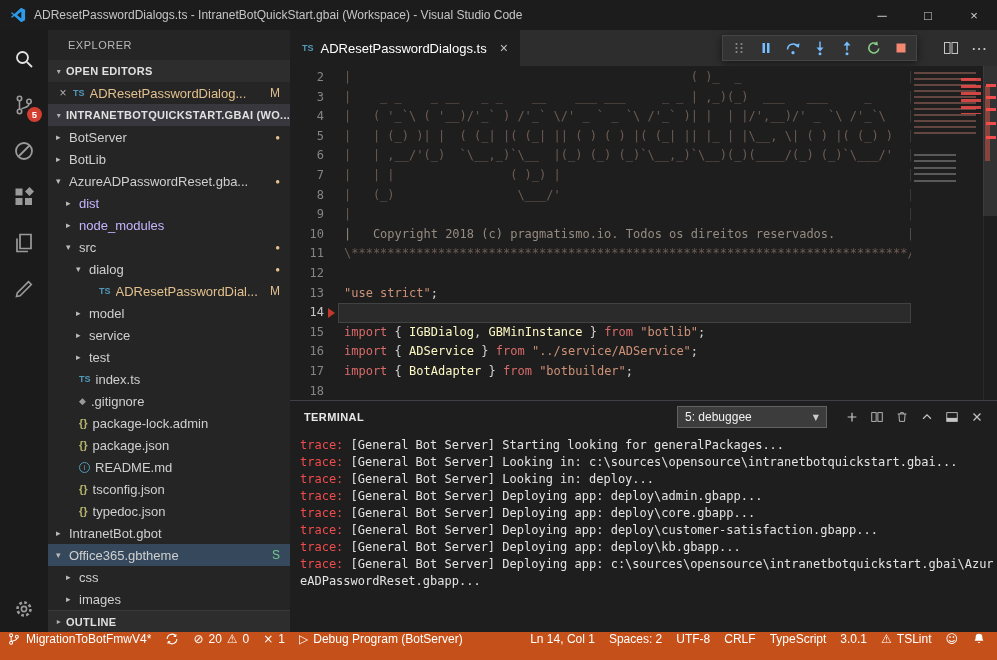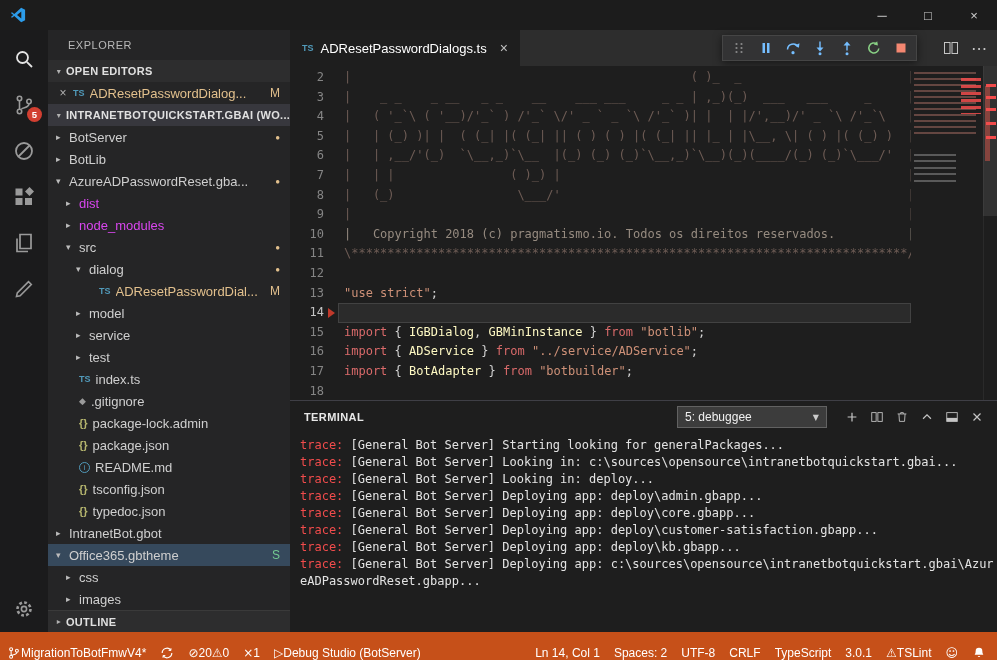--- a/index.html
+++ b/index.html
@@ -36,21 +36,21 @@
   .sb-header.outline{border-top:1px solid #3a3a3a}
   .oe-item{height:22px;flex:0 0 22px;display:flex;align-items:center;font-size:13px;padding:0 10px 0 8px;white-space:nowrap}
   .oe-close{width:14px;color:#b0b0b0;font-size:12px;text-align:center;margin-right:3px}
   .oe-label{overflow:hidden;text-overflow:ellipsis}
   .modified{color:#E2C08D}
   .tree{flex:1;overflow:hidden}
   .tree-row{height:22px;display:flex;align-items:center;font-size:13px;padding-right:10px;white-space:nowrap}
   .tree-row.selected{background:#36495c}
   .twisty{width:13px;flex:0 0 13px;font-size:9px;color:#bcbcbc;font-family:"DejaVu Sans",sans-serif}
   .tlabel{color:#cfcfcf;overflow:hidden;text-overflow:ellipsis}
-  .tree-row.dim .tlabel{color:#d946ef}
+  .tree-row.dim .tlabel{color:#c4b5fd}
   .tree-row.modified .tlabel{color:#E2C08D}
   .spacer{flex:1}
   .gitdot{color:#E2C08D;font-size:8px;margin-left:6px}
   .gitbadge{color:#E2C08D;font-size:12px;margin-left:8px}
   .gitbadge.green{color:#73C991}
   .ficon{margin-right:5px;flex:0 0 auto}
   .ficon.ts{color:#519aba;font-size:9px;font-weight:bold}
   .ficon.json{color:#b5b56e;font-size:11px;font-weight:bold}
   .ficon.git{color:#9a9a9a;font-size:9px}
   .ficon.info{width:11px;height:11px;border:1px solid #519aba;border-radius:50%;color:#519aba;font-size:8px;
@@ -111,35 +111,36 @@
   .ph-icon svg{width:14px;height:14px}
   .terminal-output{flex:1;padding:4px 0 0 10px;font-family:"DejaVu Sans Mono","Liberation Mono",monospace;
     font-size:12px;line-height:17px;overflow:hidden;color:#e3e3e3}
   .tline{white-space:pre-wrap;word-break:break-all}
   .tprefix{color:#f14c4c}
 
   
   .statusbar{height:28px;flex:0 0 28px;background:#C65019;display:flex;align-items:center;color:#fff;font-size:12px}
   .sb-left,.sb-right{display:flex;align-items:center;height:100%}
   .sb-right{margin-left:auto;padding-right:4px}
-  .sb-item{display:flex;align-items:flex-end;padding:0 7px;height:100%;white-space:nowrap}
+  .sb-item{display:flex;align-items:flex-start;gap:5px;padding:0 7px;height:100%;white-space:nowrap}
   .sb-item svg{width:14px;height:14px}
   .glyph{font-family:"DejaVu Sans",sans-serif;font-size:12px}
 </style>
 </head>
 <body>
 
 <div class="window">
 
   <div class="titlebar">
     <span class="vsc-logo">
       <svg width="16" height="16" viewBox="0 0 16 16">
           <path fill="#2C9CEA" d="M11.2 .8 4.3 7 2 5.3.9 6l2.4 2-2.4 2 1.1.7L4.3 9l6.9 6.2 3.9-1.9V2.7zM11.3 4.6v6.8L7 8z"></path>
         </svg>
     </span>
+    <span class="title-text">ADResetPasswordDialogs.ts - IntranetBotQuickStart.gbai (Workspace) - Visual Studio Code</span>
     <div class="win-controls">
       <div class="wc">─</div>
       <div class="wc">□</div>
       <div class="wc">×</div>
     </div>
   </div>
 
   <div class="main">
 
     <div class="activitybar">
@@ -593,21 +594,21 @@
         <span>20</span>
         <span class="glyph">⚠</span>
         <span>0</span>
       </div>
       <div class="sb-item">
         <span class="glyph">×</span>
         <span>1</span>
       </div>
       <div class="sb-item">
         <span class="glyph">▷</span>
-        <span>Debug Studio (BotServer)</span>
+        <span>Debug Program (BotServer)</span>
       </div>
     </div>
     <div class="sb-right">
       <div class="sb-item">
           <span>Ln 14, Col 1</span>
         </div>
       <div class="sb-item">
           <span>Spaces: 2</span>
         </div>
       <div class="sb-item">

